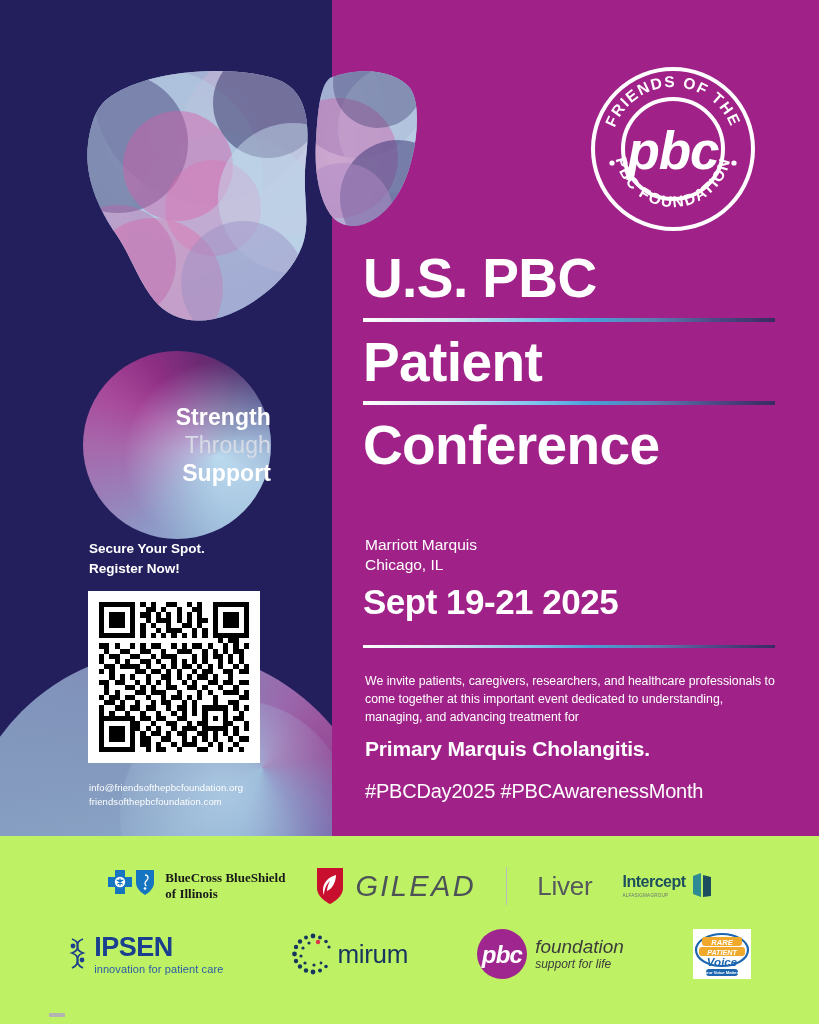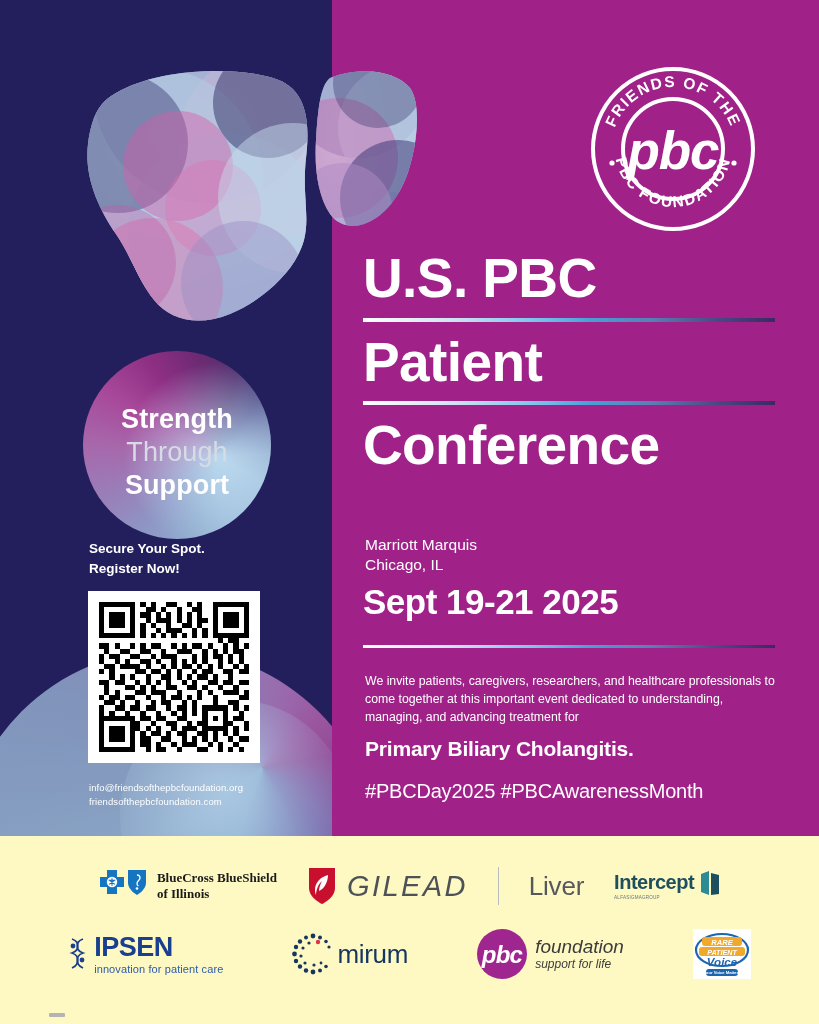--- a/index.html
+++ b/index.html
@@ -89,23 +89,24 @@
     position: absolute;
     left: 83px;
     top: 403px;
     width: 188px;
     text-align: center;
     z-index: 6;
     line-height: 1.22;
   }
   .strength-text .ln {
     display: block;
-    font-size: 27px;
+    font-size: 23px;
     color: #ffffff;
     letter-spacing: 0.1px;
+    text-align: right;
   }
   .strength-text .bold { font-weight: 700; }
   .strength-text .light {
     font-weight: 300;
     color: #d7dbe6;
   }
 
   
   .liver-art {
     position: absolute;
@@ -248,21 +249,21 @@
     letter-spacing: -0.2px;
   }
 
   
   .footer {
     position: absolute;
     left: 0;
     top: 836px;
     width: 819px;
     height: 188px;
-    background: #fef9c3;
+    background: #bef264;
   }
   .logo-row {
     position: absolute;
     left: 0;
     width: 819px;
     display: flex;
     align-items: center;
     justify-content: center;
   }
   .logo-row.row1 { top: 20px; height: 60px; gap: 30px; }
@@ -298,21 +299,21 @@
   }
   .liver-word {
     font-size: 26px;
     color: #55595d;
     font-weight: 400;
     letter-spacing: -0.2px;
   }
   
   .intercept { display: flex; align-items: flex-start; gap: 5px; }
   .intercept-word {
-    font-size: 20px;
+    font-size: 16px;
     font-weight: 700;
     color: #1d4f5e;
     letter-spacing: -0.5px;
     line-height: 1;
     text-align: right;
   }
   .intercept-sub {
     font-size: 4.6px;
     color: #6a7478;
     letter-spacing: 0.2px;
@@ -716,21 +717,21 @@
   </div>
 
   <div class="venue">
     <div>Marriott Marquis</div>
     <div>Chicago, IL</div>
   </div>
   <div class="date">Sept 19-21 2025</div>
   <div class="rule-bottom"></div>
 
   <div class="blurb">We invite patients, caregivers, researchers, and healthcare professionals to come together at this important event dedicated to understanding, managing, and advancing treatment for</div>
-  <div class="disease">Primary Biliary Cholangitis.</div>
+  <div class="disease">Primary Marquis Cholangitis.</div>
   <div class="hashtags">#PBCDay2025 #PBCAwarenessMonth</div>
 
   <div class="footer">
 
     <div class="logo-row row1">
 
       <div class="logo-cell">
         <div class="bcbs">
           <svg width="52" height="38" viewBox="0 0 52 38">
             <path d="M9,3 h10 v7 h7 v10 h-7 v7 h-10 v-7 h-7 v-10 h7 z" fill="#1675c0"></path>

